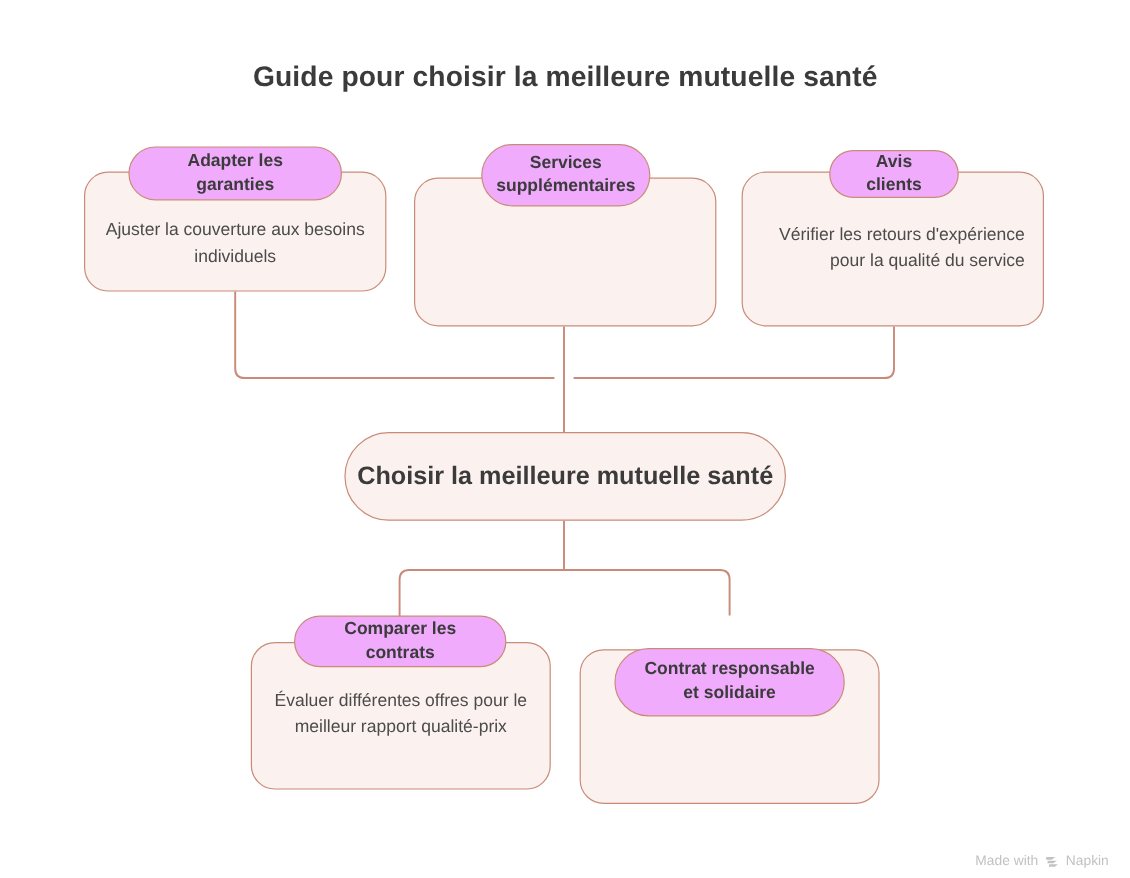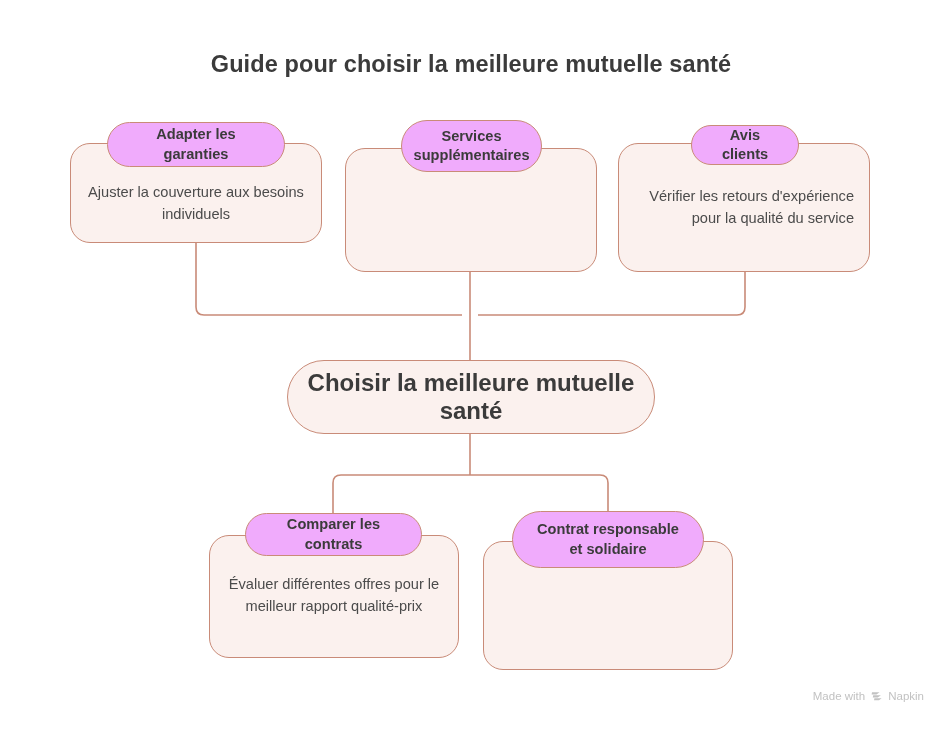--- a/index.html
+++ b/index.html
@@ -97,31 +97,31 @@
     height: 74px;
     background: #fbf1ee;
     border: 1.6px solid #c98b78;
     border-radius: 999px;
     display: flex;
     align-items: center;
     justify-content: center;
     z-index: 3;
   }
   #node-center .center-label {
-    font-size: 24px;
+    font-size: 21px;
     font-weight: bold;
     color: #3b3b3b;
     text-align: center;
   }
 
   
   #watermark {
     position: absolute;
     right: 18px;
-    bottom: 30px;
+    bottom: 8px;
     display: flex;
     align-items: center;
     gap: 5px;
     color: #c2c2c2;
     font-size: 11.5px;
     z-index: 4;
     justify-content: space-between;
   }
   #watermark .wm-logo { display: block; }
 </style>
@@ -170,21 +170,21 @@
 
   <div class="node" style="left:209px; top:535px; width:250px; height:123px;">
     <div class="card" style="top:0; height:123px;"></div>
     <div class="card-body" style="top:38px;padding-left:16px;">Évaluer différentes offres pour le meilleur rapport qualité-prix</div>
   </div>
   <div class="pill" style="left:245px; top:513px; width:177px; height:43px;">Comparer les contrats</div>
 
   <div class="node" style="left:483px; top:541px; width:250px; height:129px;">
     <div class="card" style="top:0; height:129px;"></div>
   </div>
-  <div class="pill" style="left:512px; top:511px; width:192px; height:57px;">Contrat responsable et solidaire</div>
+  <div class="pill" style="left:512px; top:540px; width:192px; height:57px;">Contrat responsable et solidaire</div>
 
   <div id="watermark">
     <span>Made with</span>
     <svg class="wm-logo" width="13" height="13" viewBox="0 0 13 13">
       <path d="M2 3.2 L9.5 3.2 L6.5 5.4 L1.6 5.4 Z" fill="#c2c2c2"></path>
       <path d="M3.2 6.2 L10.8 6.2 L7.8 8.4 L2.8 8.4 Z" fill="#c2c2c2"></path>
       <path d="M4.4 9.2 L11.6 9.2 L9 11.2 L4 11.2 Z" fill="#c2c2c2"></path>
     </svg>
     <span>Napkin</span>
   </div>

